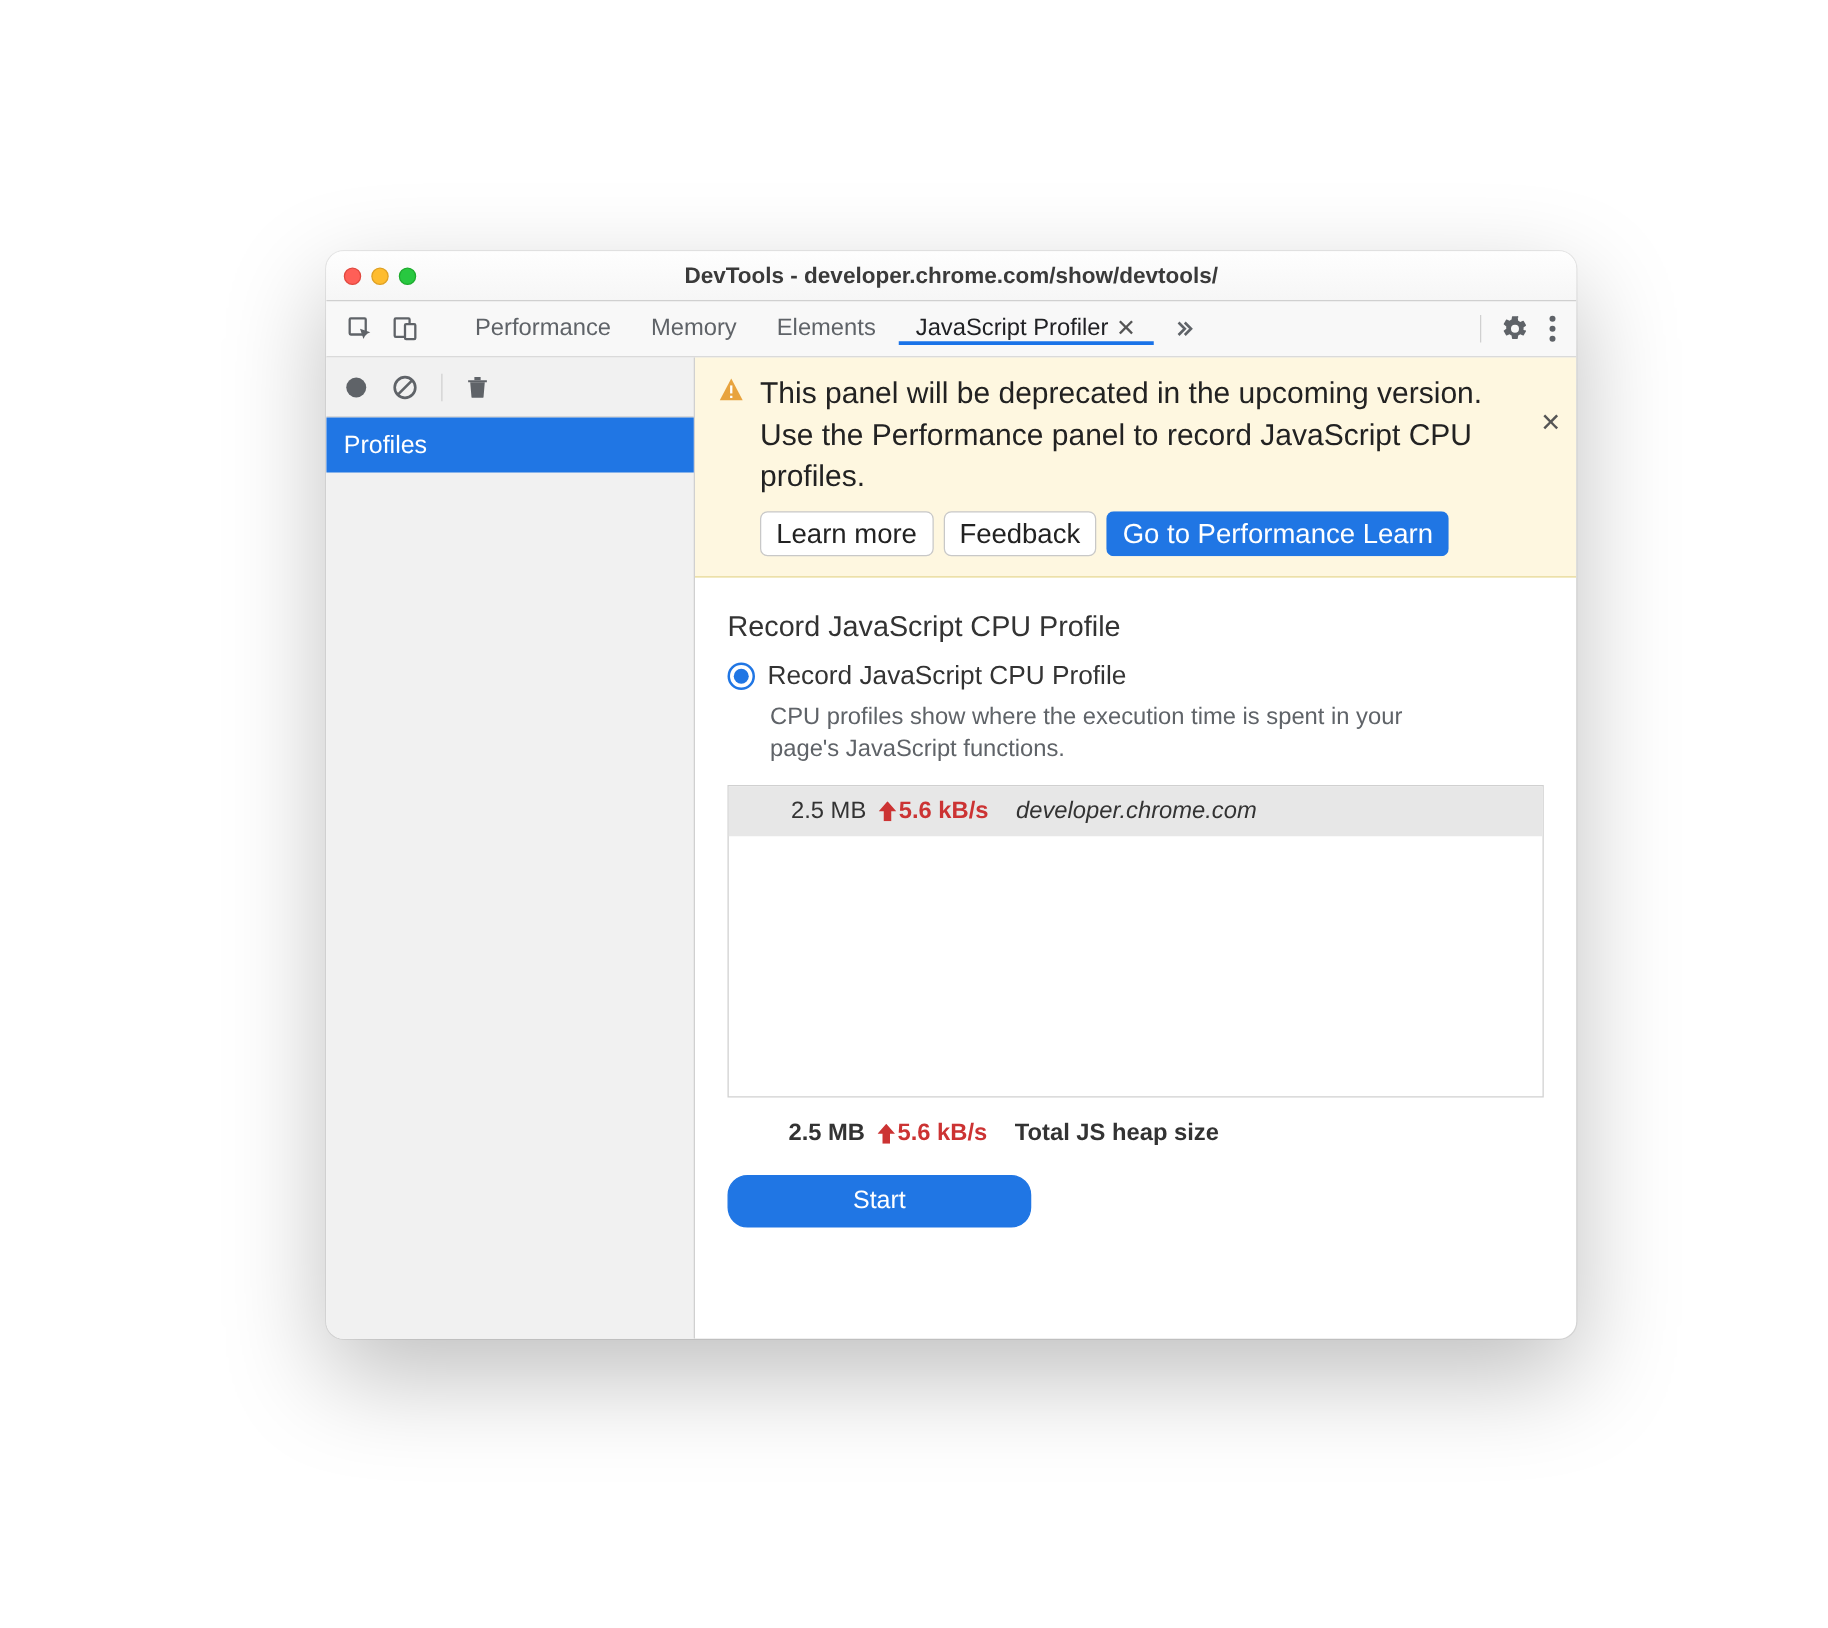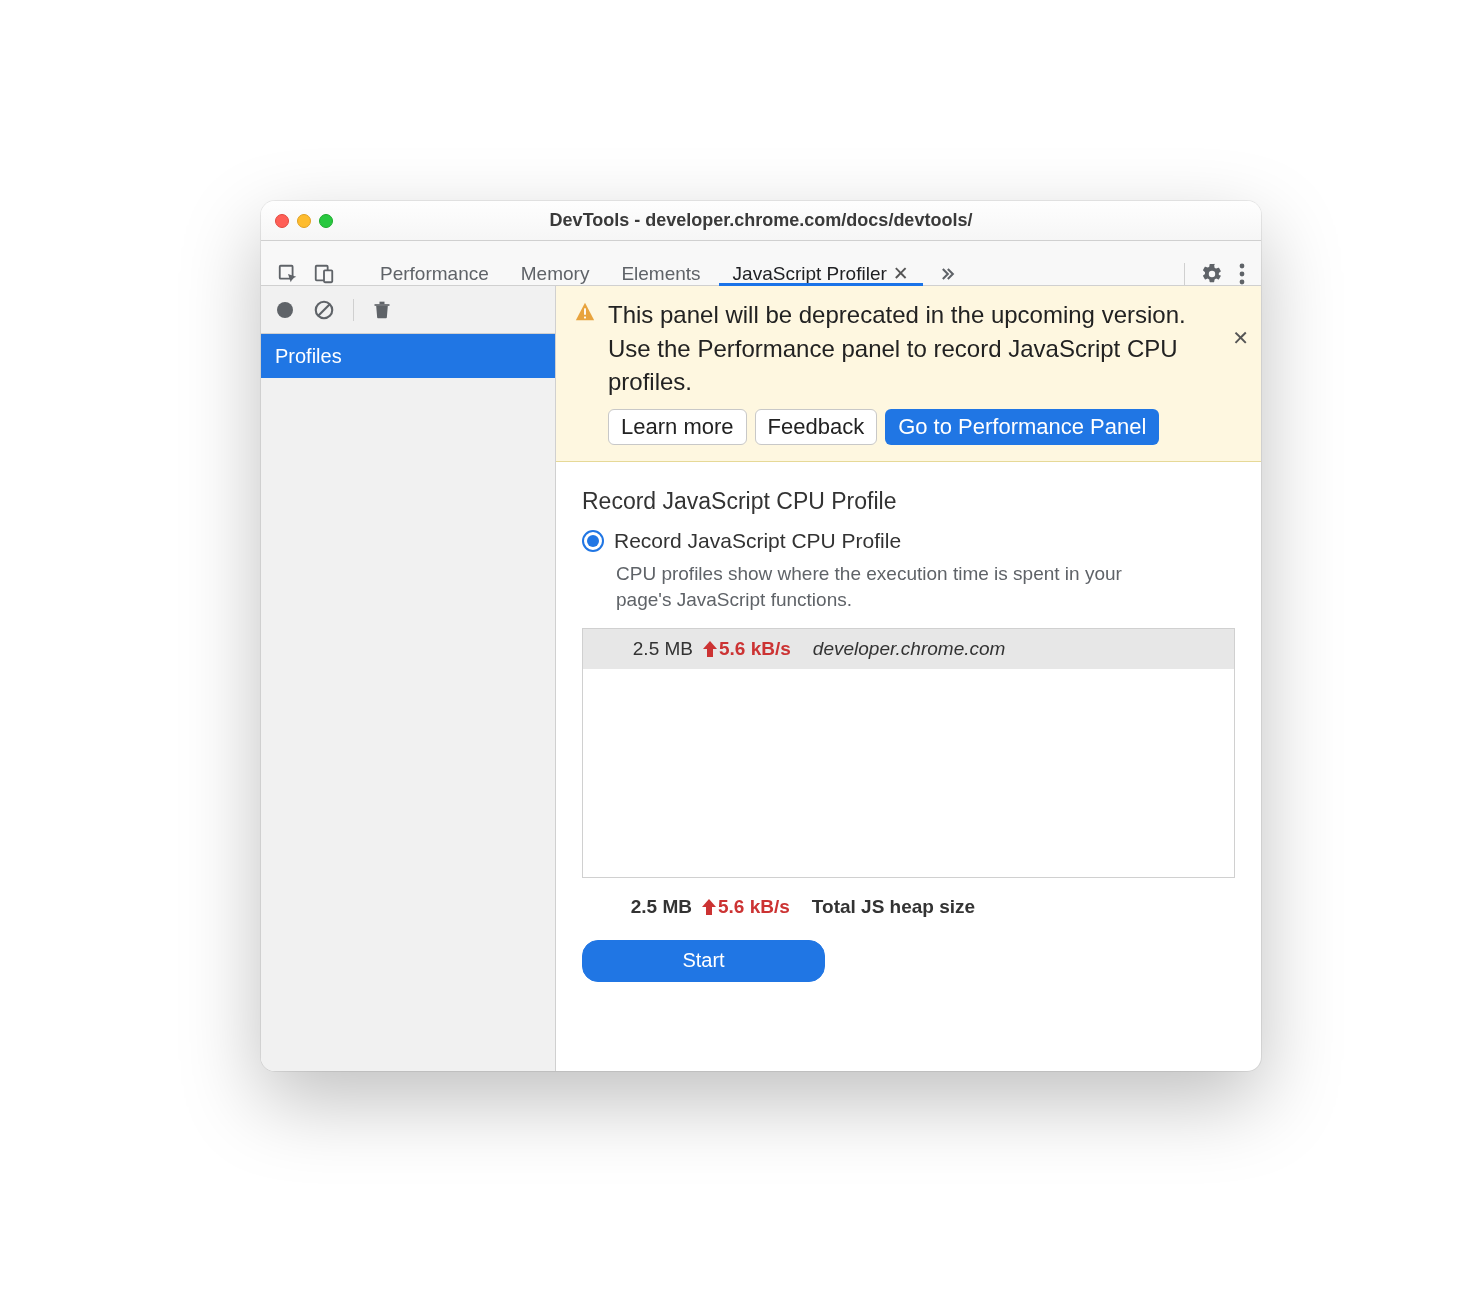--- a/index.html
+++ b/index.html
@@ -28,21 +28,21 @@
   }
   
   .titlebar{height:40px;display:flex;align-items:center;padding:0 14px;background:linear-gradient(#FEFEFE,#F6F6F6);border-bottom:1px solid var(--border);position:relative;}
   .traffic{display:flex;gap:8px;align-items:center;}
   .tl{width:14px;height:14px;border-radius:50%;}
   .tl.r{background:#ff5f57;border:1px solid #e1493f;}
   .tl.y{background:#febc2e;border:1px solid #dfa022;}
   .tl.g{background:#28c840;border:1px solid #1dab2d;}
   .title{position:absolute;left:0;right:0;text-align:center;font-size:18px;font-weight:600;color:#3a3a3a;pointer-events:none;}
   
-  .tabsbar{height:45px;display:flex;align-items:flex-end;background:#f8f8f8;border-bottom:1px solid var(--border);}
+  .tabsbar{height:45px;display:flex;align-items:center;background:#f8f8f8;border-bottom:1px solid var(--border);}
   .tabsbar .left-icons{display:flex;align-items:center;gap:14px;padding:0 16px;}
   .tabsbar .divider{width:1px;background:var(--border);margin:8px 6px;}
   .tabs{display:flex;align-items:stretch;flex:1;}
   .tab{display:flex;align-items:center;padding:0 16px;color:var(--grey);font-size:19px;cursor:pointer;position:relative;gap:6px;}
   .tab.active{color:#202124;}
   .tab.active::after{content:"";position:absolute;left:2px;right:2px;bottom:-1px;height:3px;background:var(--blue);}
   .tab .x{font-weight:400;color:#555;font-size:19px;}
   .more-tabs{display:flex;align-items:center;padding:0 12px;color:var(--grey);}
   .right-icons{display:flex;align-items:center;gap:16px;padding:0 16px;border-left:1px solid var(--border);}
   .icon{display:inline-flex;align-items:center;justify-content:center;}
@@ -90,21 +90,21 @@
 
 <div class="stage">
 <div class="window">
 
   <div class="titlebar">
     <div class="traffic">
       <div class="tl r"></div>
       <div class="tl y"></div>
       <div class="tl g"></div>
     </div>
-    <div class="title">DevTools - developer.chrome.com/docs/devtools/</div>
+    <div class="title">DevTools - developer.chrome.com/show/devtools/</div>
   </div>
 
   <div class="tabsbar">
     <div class="left-icons">
       <span class="icon">
         <svg width="22" height="22" viewBox="0 0 24 24" fill="none" stroke="#5f6368" stroke-width="2">
               <rect x="3" y="3" width="14" height="14" rx="1"></rect>
               <path d="M12 12 L21 15 L17 17 L15 21 Z" fill="#5f6368" stroke="none"></path>
             </svg>
       </span>
@@ -195,21 +195,21 @@
         <div>
           <div class="text">This panel will be deprecated in the upcoming version. Use the Performance panel to record JavaScript CPU profiles.</div>
           <div class="actions">
             <div class="btn white">
                   <span>Learn more</span>
                 </div>
             <div class="btn white">
                   <span>Feedback</span>
                 </div>
             <div class="btn blue">
-                  <span>Go to Performance Panel</span>
+                  <span>Go to Performance Learn</span>
                 </div>
           </div>
         </div>
         <div class="close">✕</div>
       </div>
 
       <div class="content">
         <div class="h">Record JavaScript CPU Profile</div>
 
         <div class="radio-row">

